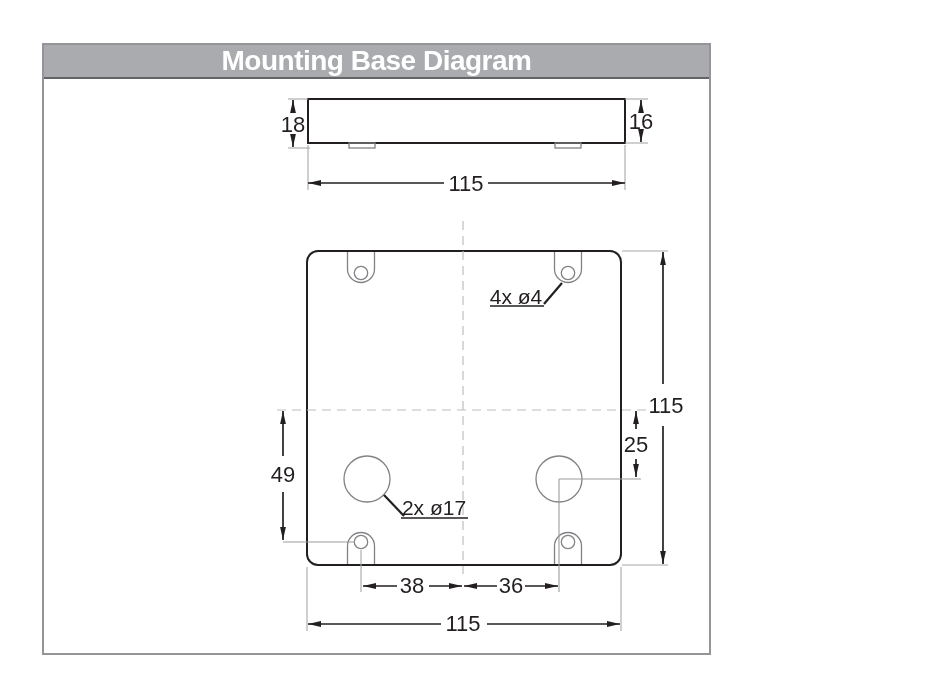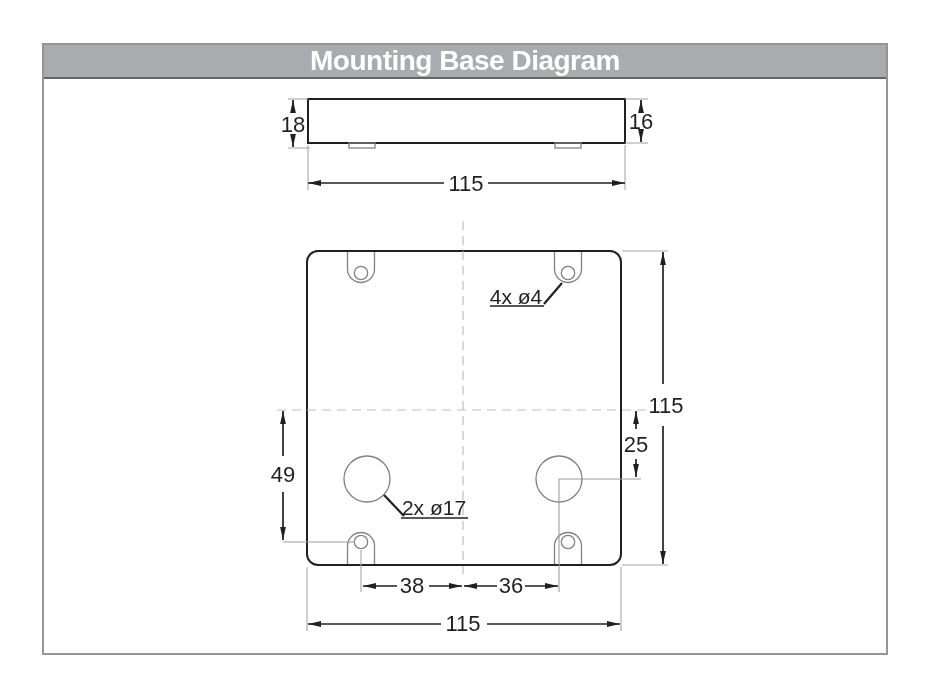--- a/index.html
+++ b/index.html
@@ -1,18 +1,18 @@
 <!DOCTYPE html>
 <html><head>
 <meta charset="utf-8">
 <style>
   html,body{margin:0;padding:0;background:#ffffff;}
   body{width:933px;height:700px;position:relative;font-family:"Liberation Sans",sans-serif;overflow:hidden;}
   .frame{
-    position:absolute;left:42px;top:43px;width:846px;height:612px;
+    position:absolute;left:42px;top:43px;width:669px;height:612px;
     border:2px solid #939598;box-sizing:border-box;background:#ffffff;
   }
   .titlebar{
     position:absolute;left:0;top:0;right:0;height:32px;
     background:#a9abae;border-bottom:2px solid #636466;
     display:flex;align-items:center;justify-content:center;
   }
   .titlebar span{
     color:#ffffff;font-size:28px;font-weight:bold;letter-spacing:-0.5px;
   }

